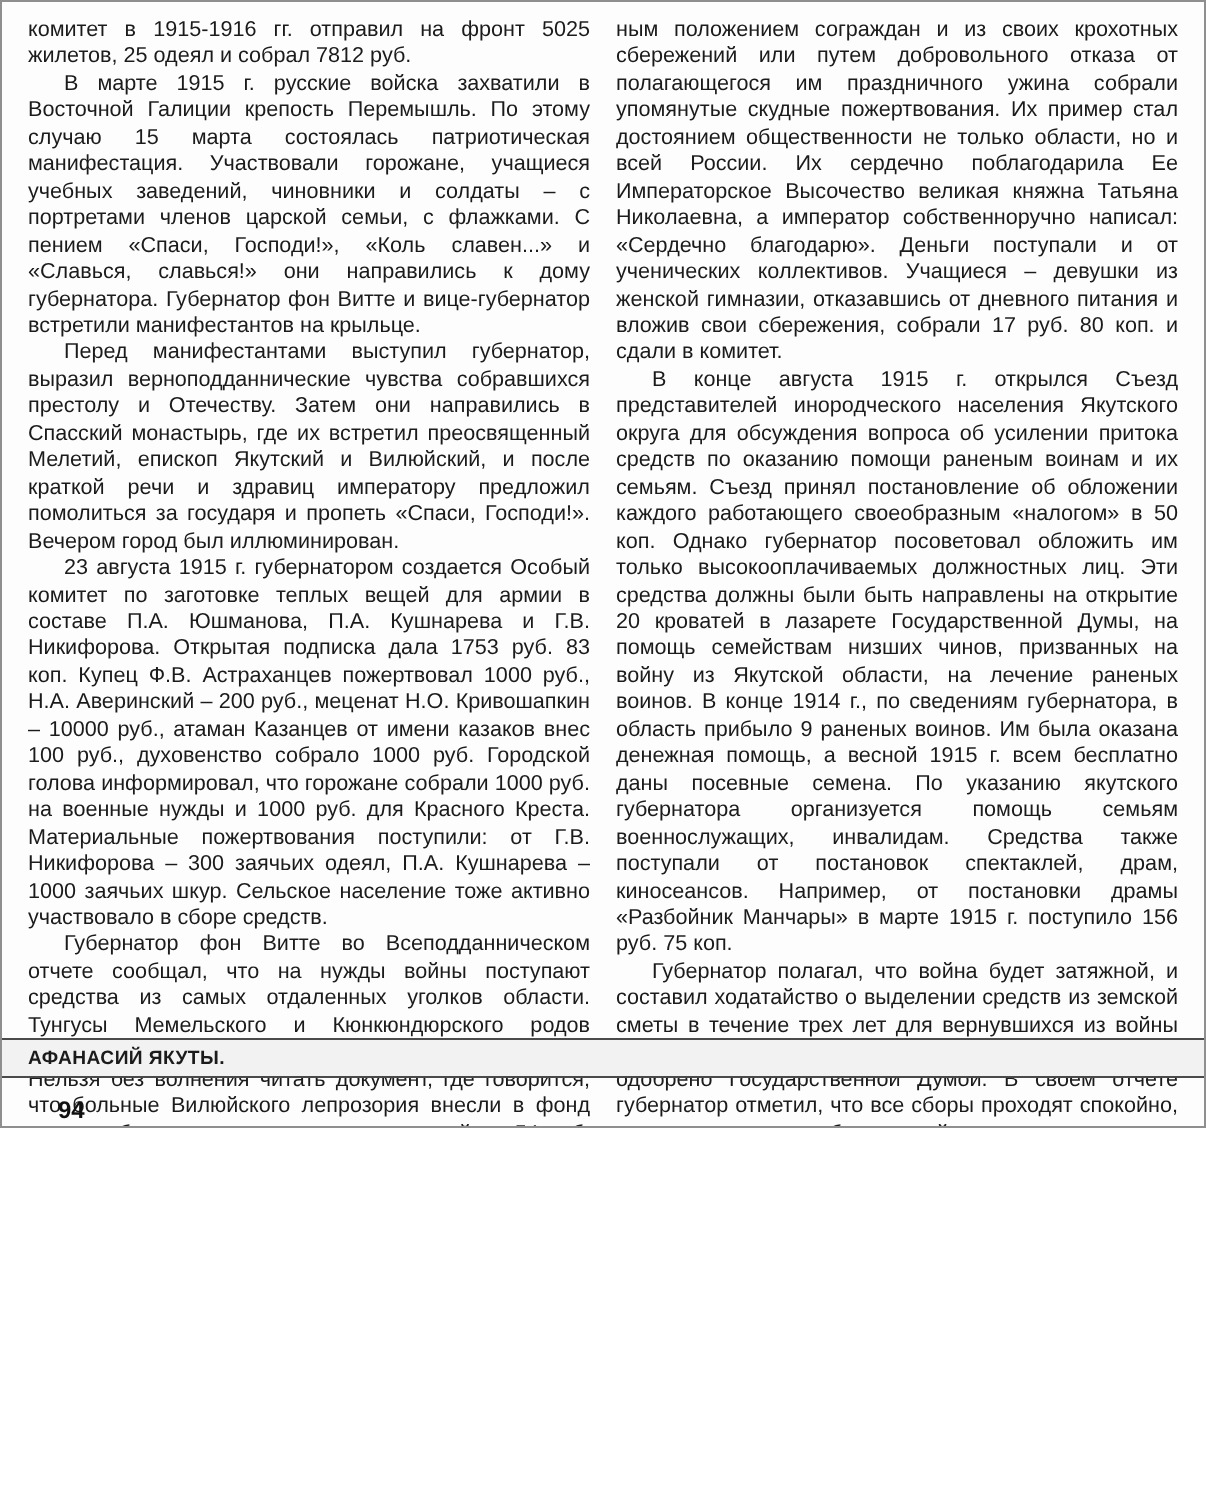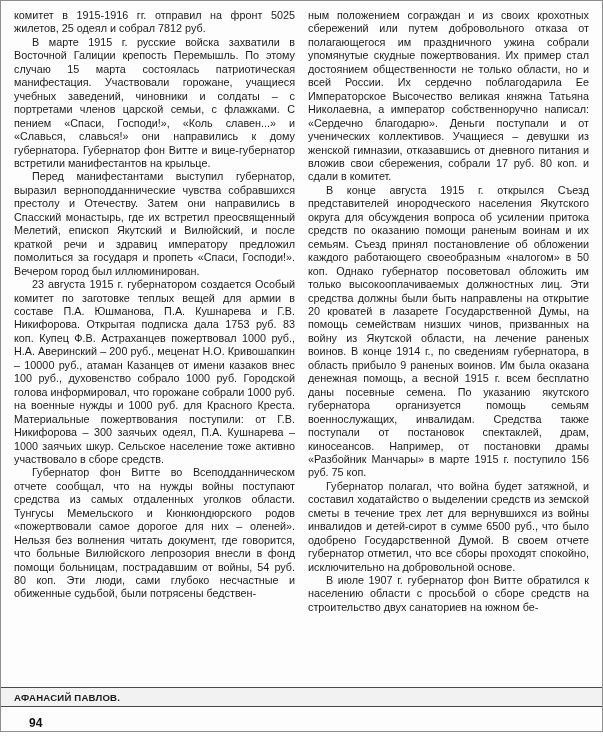--- a/index.html
+++ b/index.html
@@ -1,19 +1,19 @@
 <!DOCTYPE html>
 <html lang="ru"><head>
 <meta charset="utf-8">
 <style>
   html, body { margin: 0; padding: 0; background: #ffffff; }
   .page {
     position: relative;
     width: 603px;
-    height: 732px;
+    height: 564px;
     box-sizing: border-box;
     background: #fdfdfd;
     border: 1px solid #8f8f8f;
     font-family: "Liberation Sans", "DejaVu Sans", sans-serif;
     color: #1b1b1b;
     overflow: hidden;
   }
   .text-columns {
     display: flex;
     gap: 13px;
@@ -75,16 +75,16 @@
         <p class="indent" lang="ru">Губернатор фон Витте во Всеподданническом отчете сообщал, что на нужды войны поступают средства из самых отдаленных уголков области. Тунгусы Мемельского и Кюнкюндюрского родов «пожертвовали самое дорогое для них – оленей». Нельзя без волнения читать документ, где говорится, что больные Вилюйского лепрозория внесли в фонд помощи больницам, пострадавшим от войны, 54 руб. 80 коп. Эти люди, сами глубоко несчастные и обиженные судьбой, были потрясены бедствен-</p>
       </div>
     <div class="column" id="col-right">
         <p class="" lang="ru">ным положением сограждан и из своих крохотных сбережений или путем добровольного отказа от полагающегося им праздничного ужина собрали упомянутые скудные пожертвования. Их пример стал достоянием общественности не только области, но и всей России. Их сердечно поблагодарила Ее Императорское Высочество великая княжна Татьяна Николаевна, а император собственноручно написал: «Сердечно благодарю». Деньги поступали и от ученических коллективов. Учащиеся – девушки из женской гимназии, отказавшись от дневного питания и вложив свои сбережения, собрали 17 руб. 80 коп. и сдали в комитет.</p>
         <p class="indent" lang="ru">В конце августа 1915 г. открылся Съезд представителей инородческого населения Якутского округа для обсуждения вопроса об усилении притока средств по оказанию помощи раненым воинам и их семьям. Съезд принял постановление об обложении каждого работающего своеобразным «налогом» в 50 коп. Однако губернатор посоветовал обложить им только высокооплачиваемых должностных лиц. Эти средства должны были быть направлены на открытие 20 кроватей в лазарете Государственной Думы, на помощь семействам низших чинов, призванных на войну из Якутской области, на лечение раненых воинов. В конце 1914 г., по сведениям губернатора, в область прибыло 9 раненых воинов. Им была оказана денежная помощь, а весной 1915 г. всем бесплатно даны посевные семена. По указанию якутского губернатора организуется помощь семьям военнослужащих, инвалидам. Средства также поступали от постановок спектаклей, драм, киносеансов. Например, от постановки драмы «Разбойник Манчары» в марте 1915 г. поступило 156 руб. 75 коп.</p>
         <p class="indent" lang="ru">Губернатор полагал, что война будет затяжной, и составил ходатайство о выделении средств из земской сметы в течение трех лет для вернувшихся из войны инвалидов и детей-сирот в сумме 6500 руб., что было одобрено Государственной Думой. В своем отчете губернатор отметил, что все сборы проходят спокойно, исключительно на добровольной основе.</p>
         <p class="indent" lang="ru">В июле 1907 г. губернатор фон Витте обратился к населению области с просьбой о сборе средств на строительство двух санаториев на южном бе-</p>
       </div>
   </div>
   <div class="footer-bar">
-    <span class="footer-author">АФАНАСИЙ ПАВЛОВ.</span>
+    <span class="footer-author">АФАНАСИЙ ЯКУТЫ.</span>
   </div>
   <div class="page-number">94</div>
 </div>
 
 </body></html>

